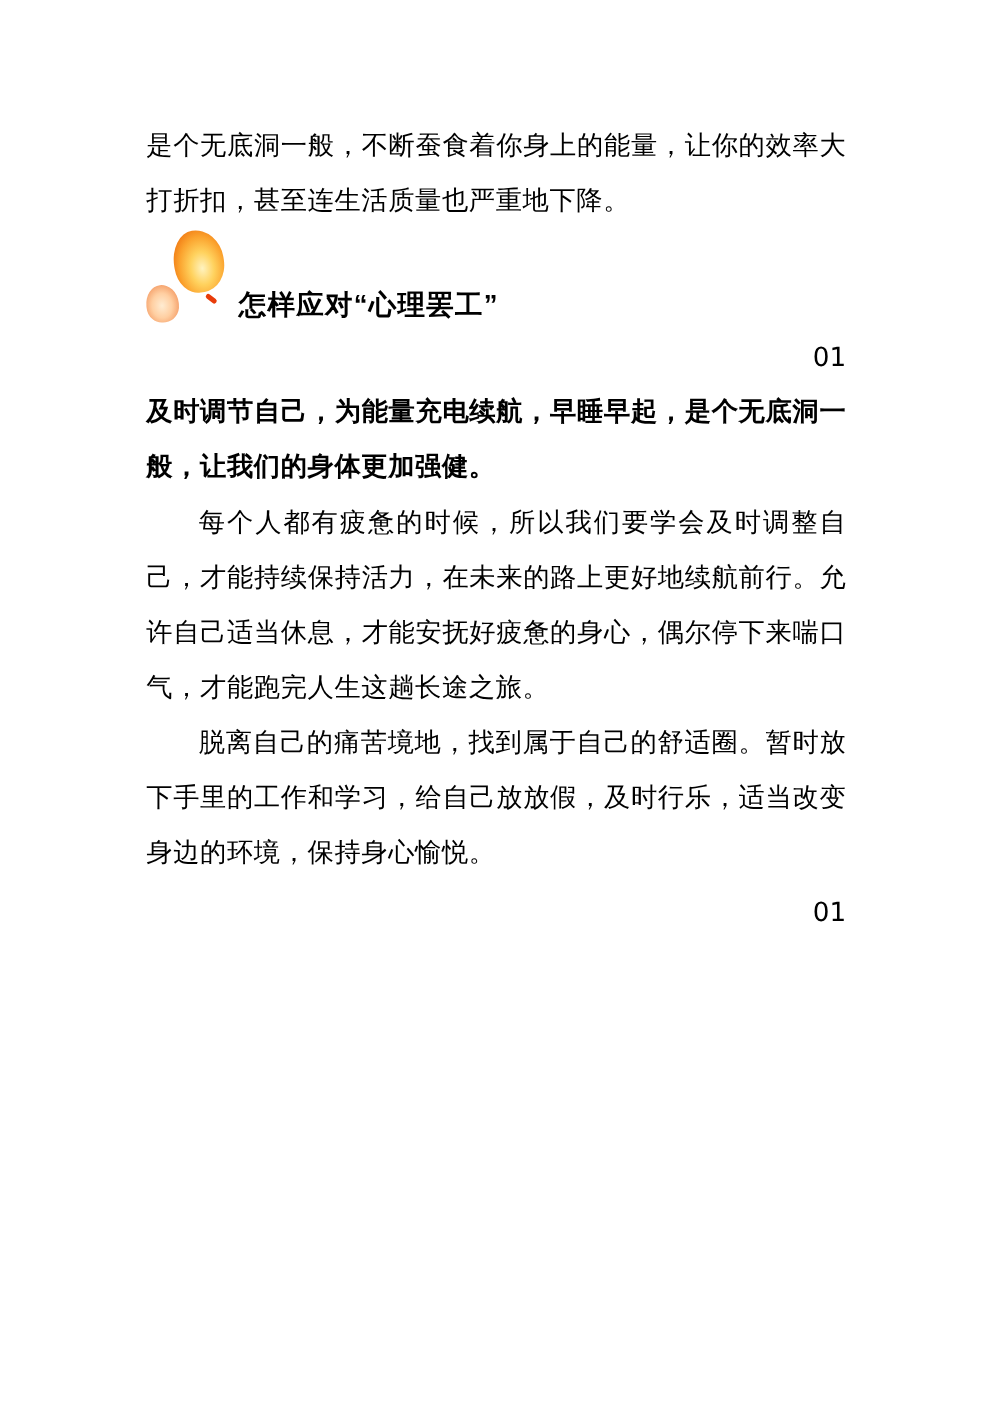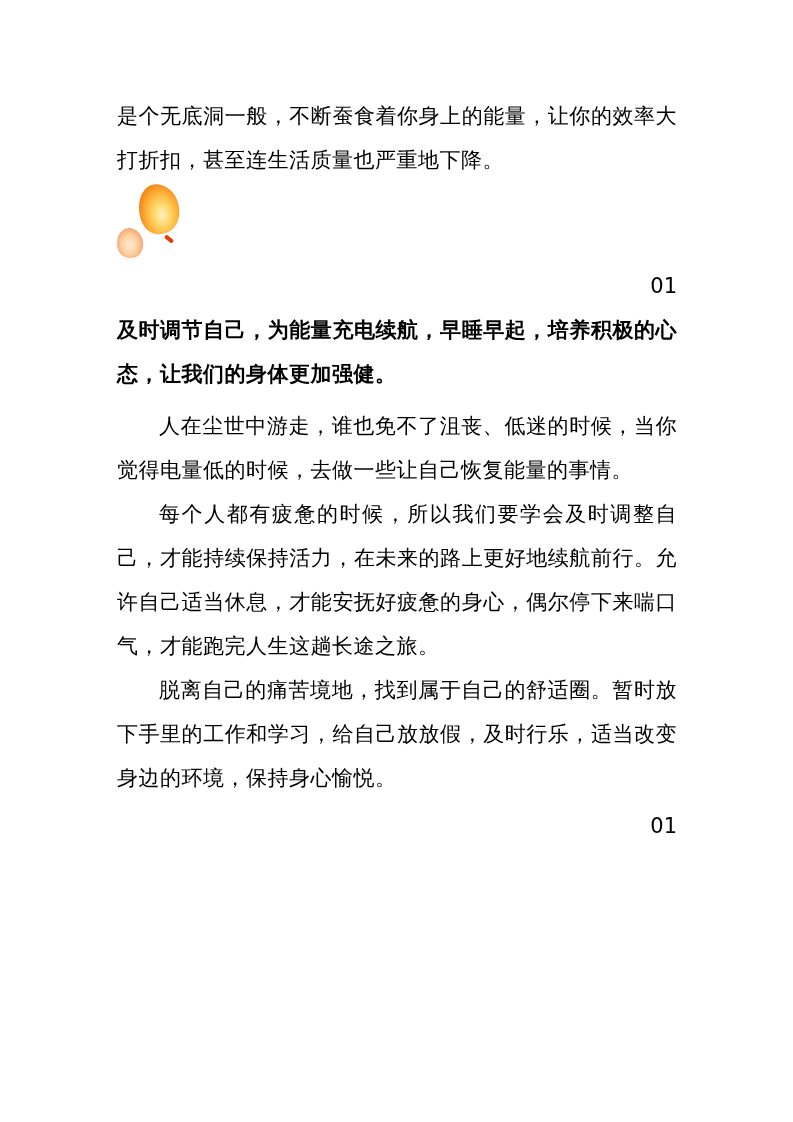--- a/index.html
+++ b/index.html
@@ -110,27 +110,27 @@
 <div class="page">
 
   <p class="para">是个无底洞一般，不断蚕食着你身上的能量，让你的效率大打折扣，甚至连生活质量也严重地下降。</p>
 
   <div class="section-header">
     <div class="lantern-art">
       <span class="lantern-big"></span>
       <span class="lantern-small"></span>
       <span class="lantern-flame"></span>
     </div>
+    <h1 class="section-title">怎样应对“心理罢工”</h1>
   </div>
 
   <p class="section-num">01</p>
 
-  <p class="lead">及时调节自己，为能量充电续航，早睡早起，培养积极的心态，让我们的身体更加强健。</p>
+  <p class="lead">及时调节自己，为能量充电续航，早睡早起，是个无底洞一般，让我们的身体更加强健。</p>
 
-  <p class="para ind first-body">人在尘世中游走，谁也免不了沮丧、低迷的时候，当你觉得电量低的时候，去做一些让自己恢复能量的事情。</p>
 
   <p class="para ind">每个人都有疲惫的时候，所以我们要学会及时调整自己，才能持续保持活力，在未来的路上更好地续航前行。允许自己适当休息，才能安抚好疲惫的身心，偶尔停下来喘口气，才能跑完人生这趟长途之旅。</p>
 
   <p class="para ind">脱离自己的痛苦境地，找到属于自己的舒适圈。暂时放下手里的工作和学习，给自己放放假，及时行乐，适当改变身边的环境，保持身心愉悦。</p>
 
   <p class="section-num">01</p>
 
 
 </div>
 

